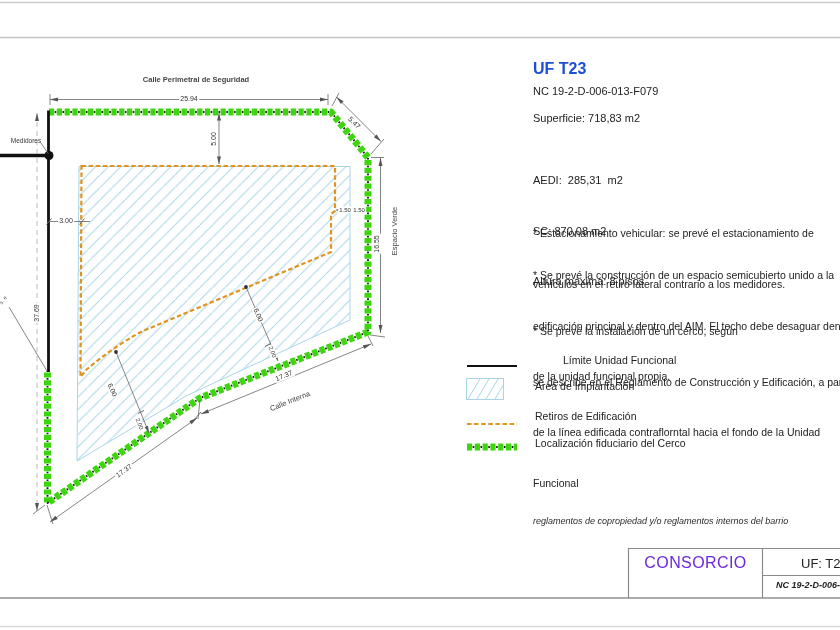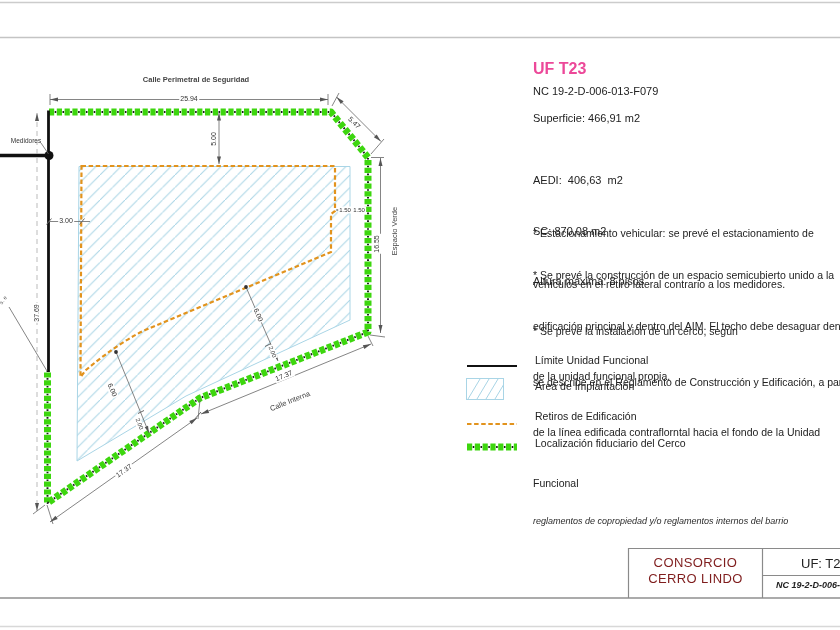--- a/index.html
+++ b/index.html
@@ -7,29 +7,29 @@
     position:relative;width:840px;height:630px;background:#ffffff;
     font-family:"Liberation Sans",sans-serif;color:#222;overflow:hidden;
   }
   #plan-svg{position:absolute;left:0;top:0;}
   .lbl{position:absolute;white-space:pre;color:#333;transform:translate(-50%,-50%);}
   .dim{font-size:7px;background:#fff;padding:0 1px;line-height:8px;}
   .dim-sm{font-size:6px;background:#fff;padding:0 1px;line-height:7px;}
   .street{font-size:7.5px;color:#444;background:transparent;}
   .tiny{font-size:5.5px;color:#555;}
   .info{position:absolute;left:533px;white-space:pre;}
-  .t-title{font-size:16px;font-weight:600;color:#ec4899;}
+  .t-title{font-size:16px;font-weight:600;color:#1d4ed8;}
   .t-code{font-size:11px;}
   .t-line{font-size:11px;line-height:14.5px;display:block;}
   .note-line{font-size:10.5px;line-height:14.5px;display:block;white-space:pre;}
   .legend-label{position:absolute;left:535px;font-size:10.5px;white-space:pre;}
   .legend-swatch{position:absolute;left:466px;}
   .disc-line{font-size:9px;font-style:italic;line-height:16.5px;display:block;white-space:pre;color:#2a2a2a;}
   .tb-project{position:absolute;left:629px;top:555px;width:133px;text-align:center;
-    font-size:13px;line-height:16px;letter-spacing:.4px;color:#7f1d1d;}
+    font-size:16px;line-height:16px;letter-spacing:.4px;color:#6d28d9;}
   .tb-uf{position:absolute;left:801px;top:556px;font-size:13px;white-space:pre;}
   .tb-nc{position:absolute;left:776px;top:580px;font-size:9px;font-style:italic;font-weight:600;white-space:pre;}
 </style>
 </head>
 <body>
 
 <div id="page">
 
   <svg id="plan-svg" width="840" height="630" viewBox="0 0 840 630">
     <defs>
@@ -151,23 +151,23 @@
   <span class="lbl dim" style="left:112px;top:390px;transform:translate(-50%,-50%) rotate(68deg);">6.00</span>
   <span class="lbl dim-sm" style="left:139px;top:424px;transform:translate(-50%,-50%) rotate(68deg);">2.00</span>
   <span class="lbl dim" style="left:284px;top:376px;transform:translate(-50%,-50%) rotate(-22deg);">17.37</span>
   <span class="lbl street" style="left:290px;top:401px;transform:translate(-50%,-50%) rotate(-22deg);">Calle Interna</span>
   <span class="lbl dim" style="left:124px;top:471px;transform:translate(-50%,-50%) rotate(-35deg);">17.37</span>
   <span class="lbl" style="left:26px;top:140px;font-size:6.5px;">Medidores</span>
   <span class="lbl tiny" style="left:3px;top:300px;transform:translate(-50%,-50%) rotate(-55deg);">s. e</span>
 
   <div class="info t-title" style="top:60px;">UF T23</div>
   <div class="info t-code" style="top:85px;">NC 19-2-D-006-013-F079</div>
-  <div class="info t-code" style="top:112px;">Superficie: 466,91 m2</div>
+  <div class="info t-code" style="top:112px;">Superficie: 718,83 m2</div>
   <div class="info" style="top:137px;">
-    <span class="t-line">AEDI:  406,63  m2</span>
+    <span class="t-line">AEDI:  285,31  m2</span>
     <span class="t-line">SC: 870,08 m2</span>
     <span class="t-line">Altura máxima: 8 pisos</span>
   </div>
 
   <div class="info" style="top:190px;">
     <span class="note-line">* Estacionamiento vehicular: se prevé el estacionamiento de</span>
     <span class="note-line">vehículos en el retiro lateral contrario a los medidores.</span>
   </div>
   <div class="info" style="top:232px;">
     <span class="note-line">* Se prevé la construcción de un espacio semicubierto unido a la</span>
@@ -179,21 +179,21 @@
     <span class="note-line">se describe en el Reglamento de Construcción y Edificación, a partir</span>
     <span class="note-line">de la línea edificada contraflorntal hacia el fondo de la Unidad</span>
     <span class="note-line">Funcional</span>
   </div>
 
   <div class="legend-swatch" style="top:356px;">
     <svg width="52" height="8">
         <line x1="1" y1="4" x2="51" y2="4" stroke="#111" stroke-width="2.2"></line>
       </svg>
   </div>
-  <span class="legend-label" style="top:354px;">Límite Unidad Funcional</span>
+  <span class="legend-label" style="top:354px;margin-left:28px;">Límite Unidad Funcional</span>
 
   <div class="legend-swatch" style="top:378px;">
     <svg width="38" height="22">
       <rect x="0.5" y="0.5" width="37" height="21" fill="none" stroke="#a9d5e6"></rect>
       <line x1="2" y1="21" x2="14" y2="1" stroke="#a9d5e6"></line>
       <line x1="11" y1="21" x2="23" y2="1" stroke="#a9d5e6"></line>
       <line x1="20" y1="21" x2="32" y2="1" stroke="#a9d5e6"></line>
       <line x1="29" y1="21" x2="37.5" y2="6.8" stroke="#a9d5e6"></line>
     </svg>
   </div>
@@ -213,18 +213,17 @@
     </svg>
   </div>
   <span class="legend-label" style="top:437px;">Localización fiduciario del Cerco</span>
 
   <div class="info" style="top:477px;">
     <span class="disc-line">reglamentos de copropiedad y/o reglamentos internos del barrio</span>
   </div>
 
   <div class="tb-project">
     <div>CONSORCIO</div>
-    <div>CERRO LINDO</div>
   </div>
   <span class="tb-uf">UF: T23</span>
   <span class="tb-nc">NC 19-2-D-006-013-F079</span>
 
 </div>
 
 </body></html>

